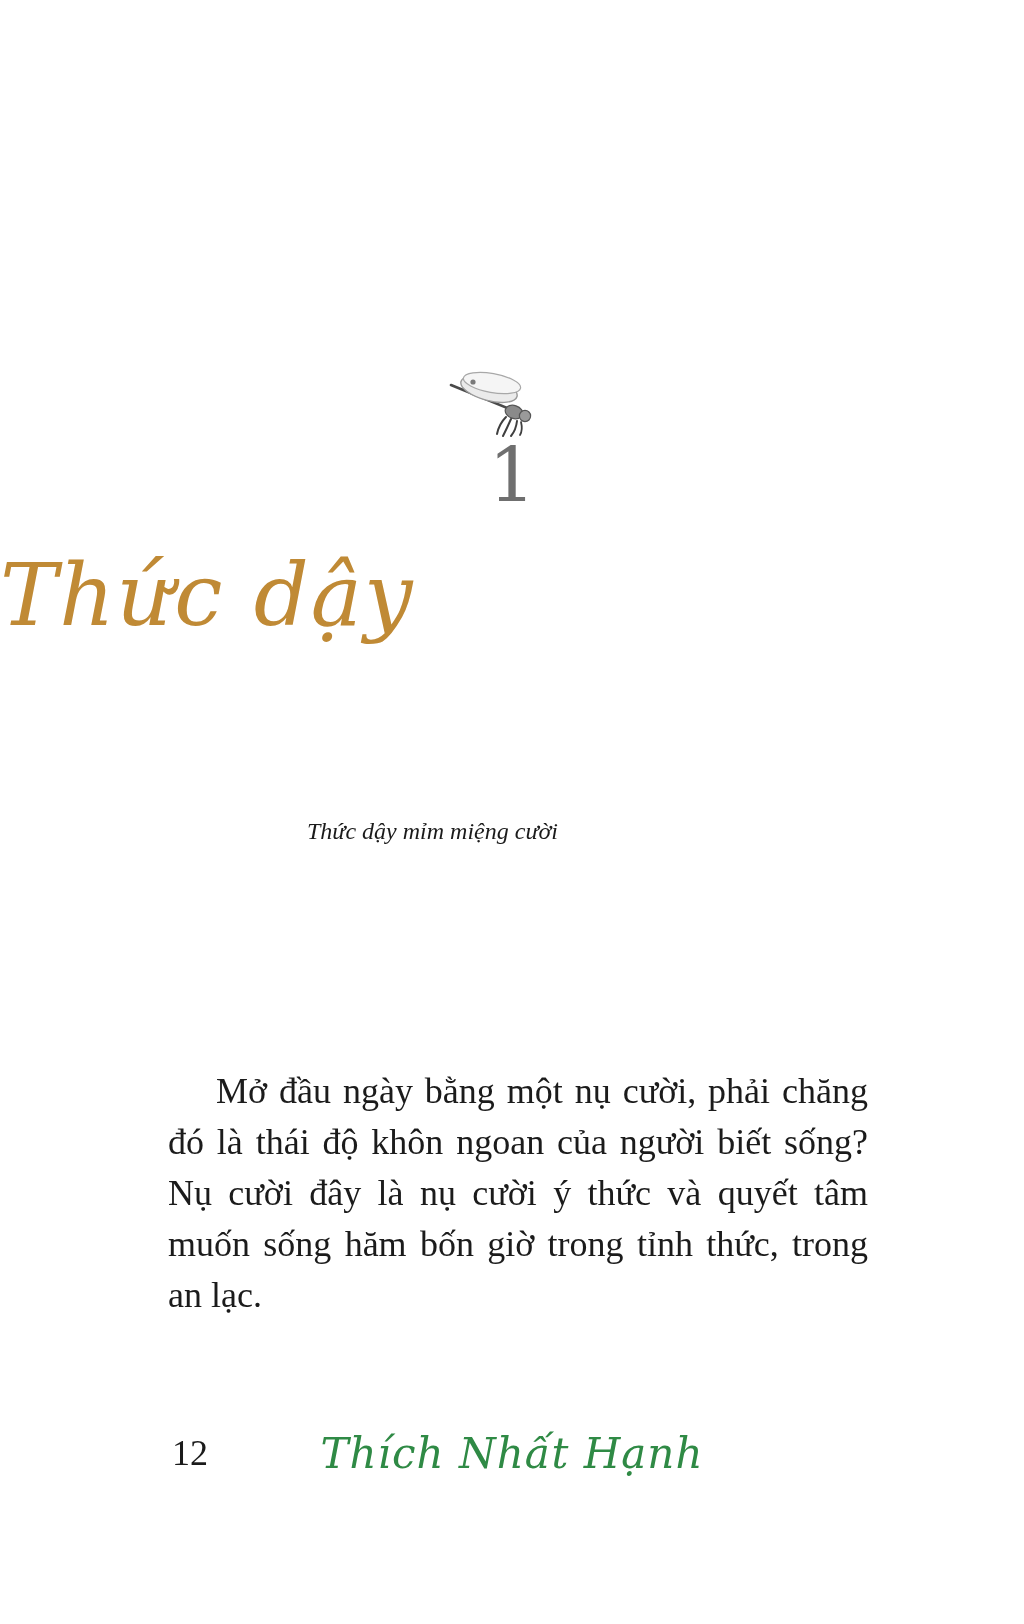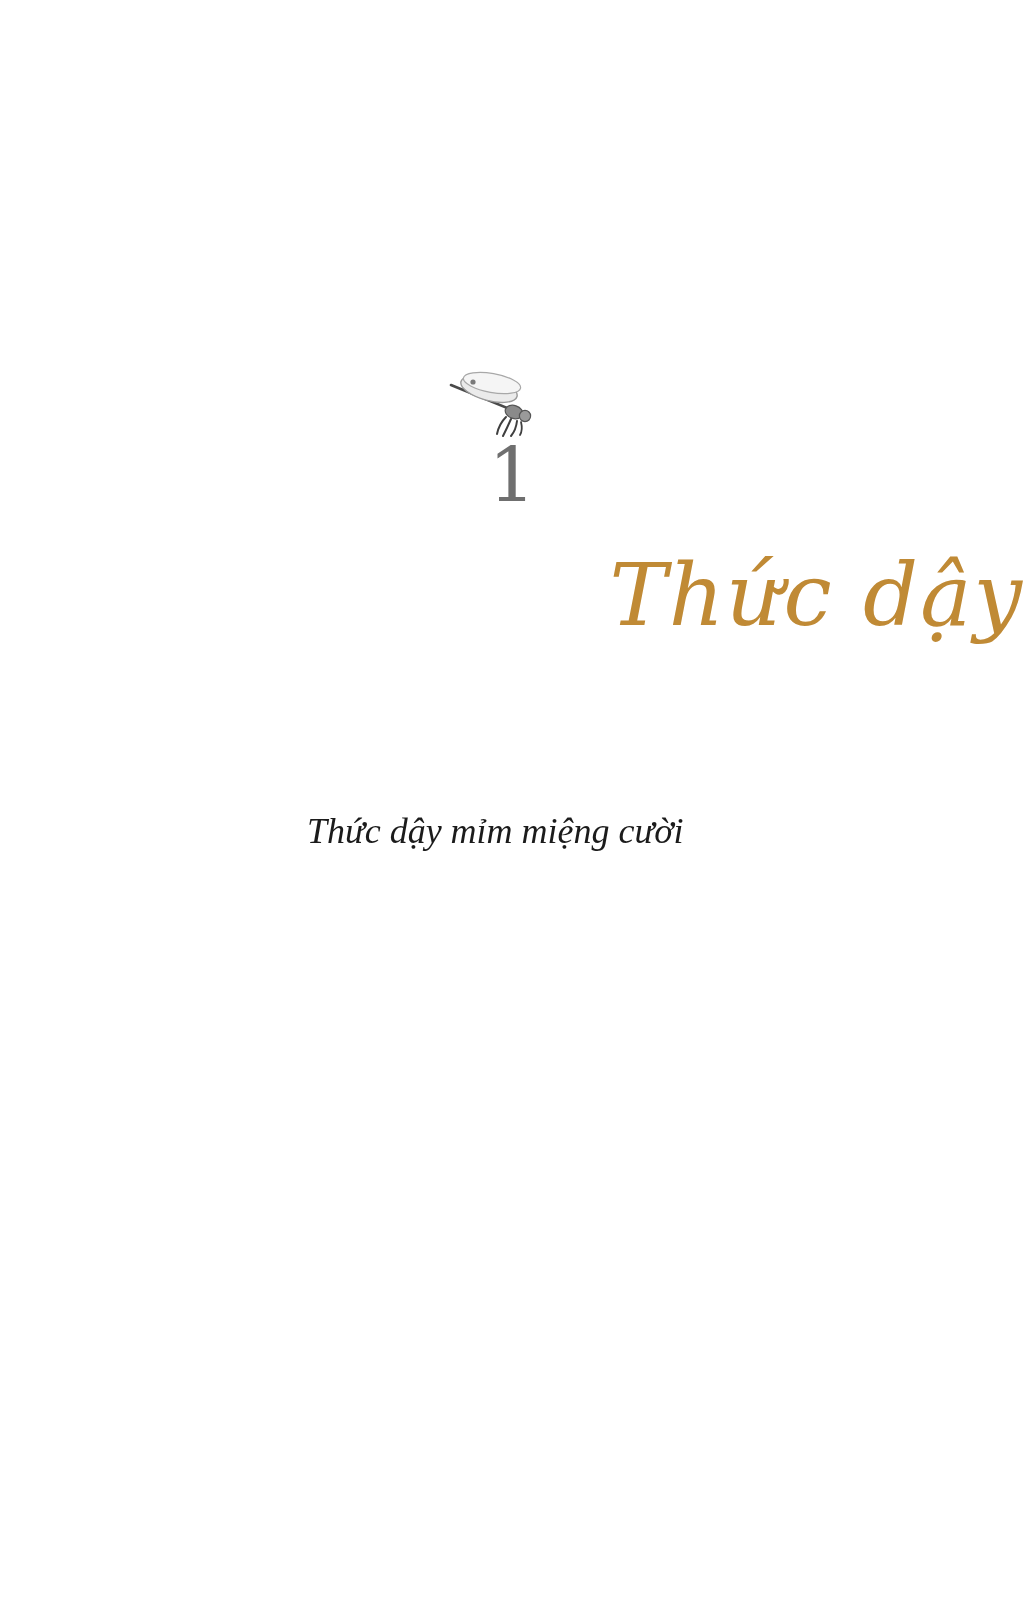--- a/index.html
+++ b/index.html
@@ -33,35 +33,35 @@
     font-size: 74px;
     line-height: 1;
     color: #6f6f6f;
   }
   .chapter-title {
     position: absolute;
     left: 0;
     top: 540px;
     width: 1024px;
     margin: 0;
-    text-align: right;
+    text-align: left;
     font-family: "DejaVu Serif", serif;
     font-style: italic;
     font-weight: 500;
     font-size: 86px;
     line-height: 1.3;
     color: #c08a35;
     letter-spacing: 2px;
   }
   .poem {
     position: absolute;
     left: 307px;
     top: 806px;
     font-style: italic;
-    font-size: 36px;
+    font-size: 24px;
     line-height: 50px;
     color: #1b1b1b;
   }
   .poem-line {
     white-space: nowrap;
   }
   .body-paragraph {
     position: absolute;
     left: 168px;
     top: 1066px;
@@ -126,15 +126,20 @@
   </div>
 
   <div class="chapter-number">1</div>
 
   <h1 class="chapter-title">Thức dậy</h1>
 
   <div class="poem">
     <div class="poem-line">Thức dậy mỉm miệng cười</div>
   </div>
 
+  <p class="body-paragraph">Mở đầu ngày bằng một nụ cười, phải chăng đó là thái độ khôn ngoan của người biết sống? Nụ cười đây là nụ cười ý thức và quyết tâm muốn sống hăm bốn giờ trong tỉnh thức, trong an lạc.</p>
 
+  <div class="page-footer">
+    <span class="page-number">12</span>
+    <span class="author-name">Thích Nhất Hạnh</span>
+  </div>
 
 </div>
 
 </body></html>

